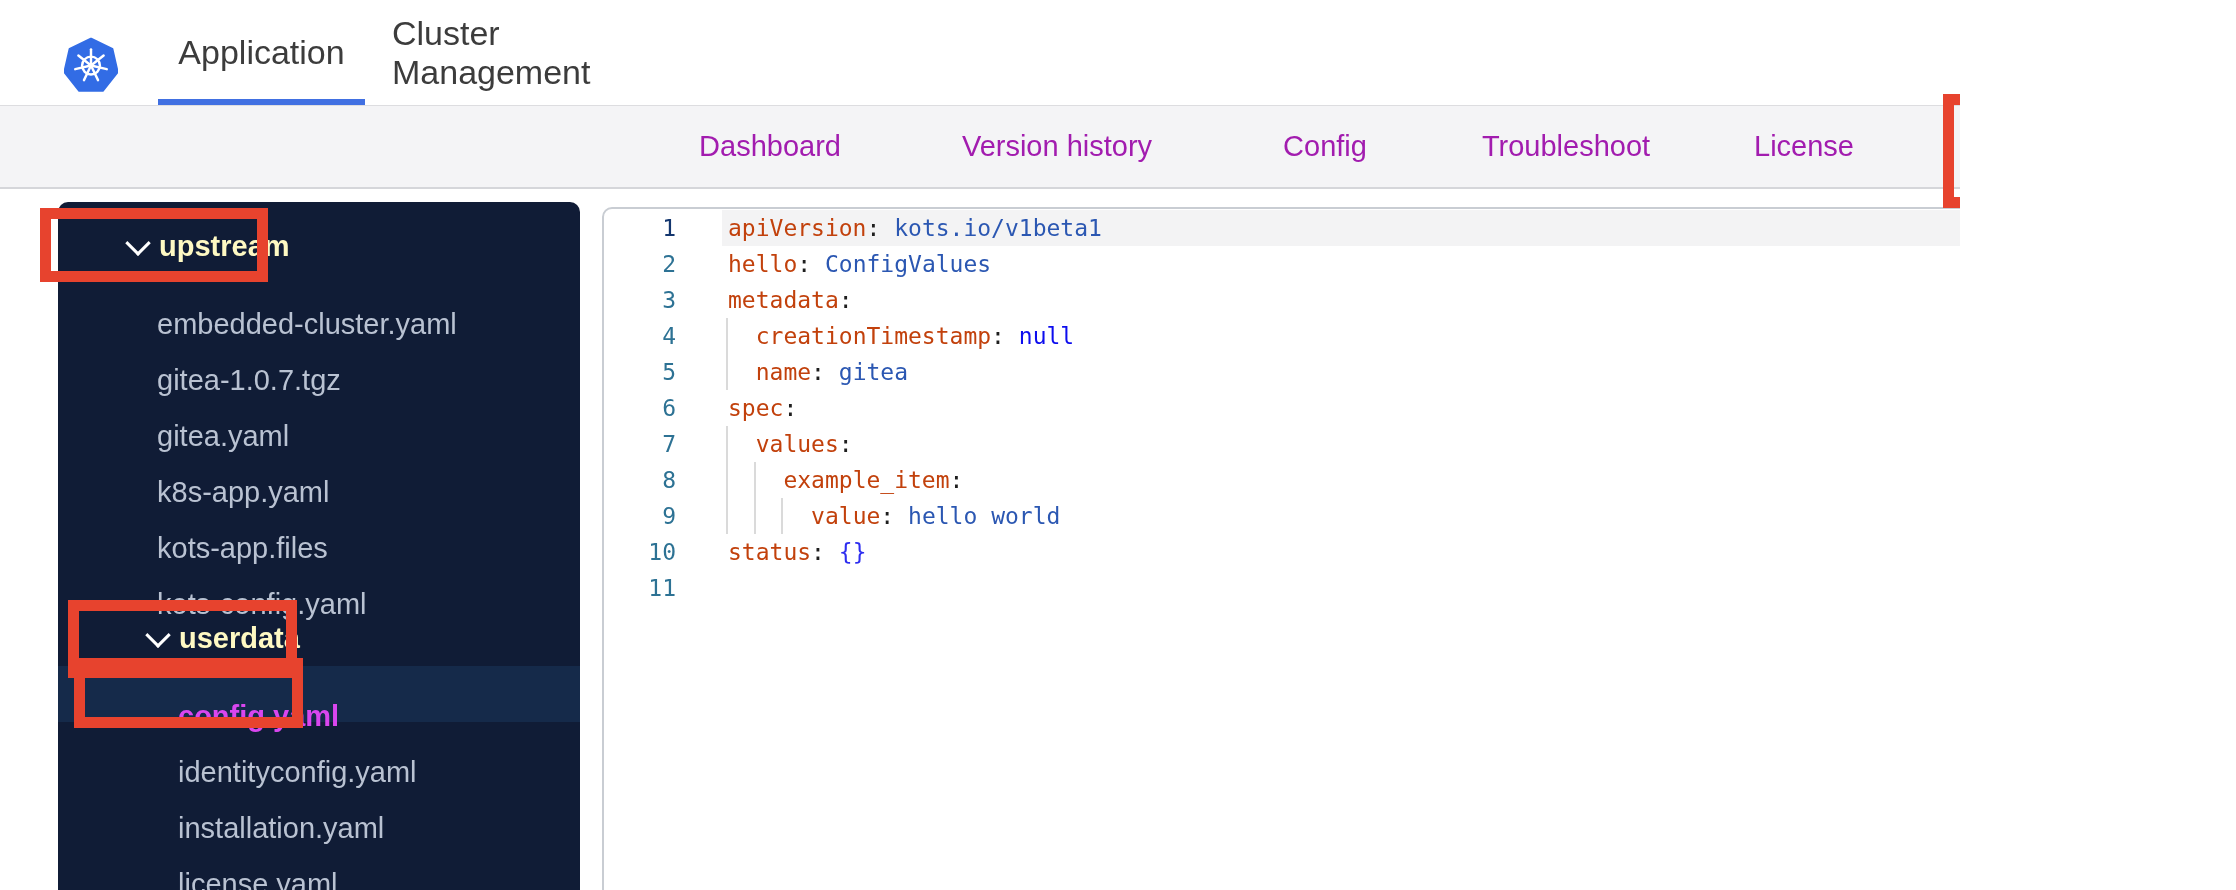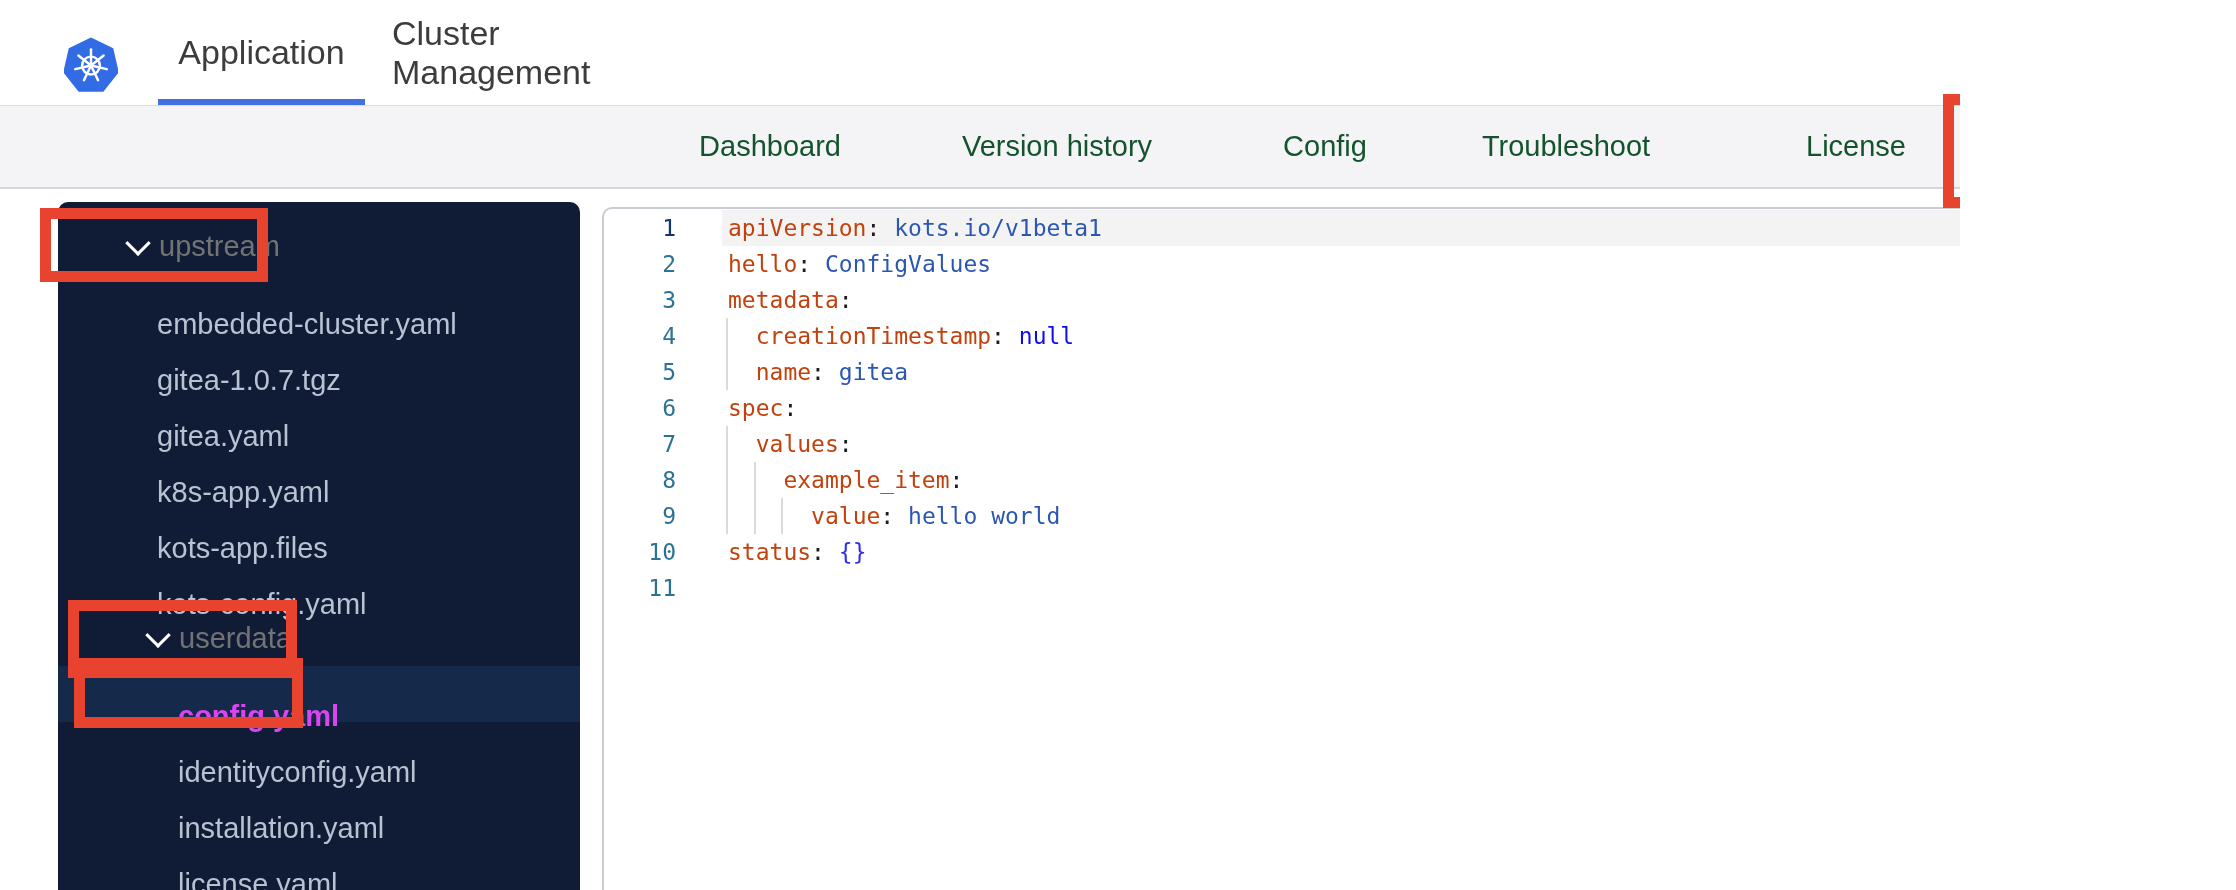--- a/index.html
+++ b/index.html
@@ -14,37 +14,37 @@
           color:#3c3c3c;font-size:34px;cursor:pointer;}
   .toptab .top-underline{position:absolute;bottom:0;left:0;right:0;height:6px;background:#4170e2;display:none;}
   .toptab.active .top-underline{display:block;}
   #tab-application{left:158px;width:207px;}
   #tab-cluster{left:392px;width:273px;}
 
   
   .subnav{position:absolute;top:105px;left:0;right:0;height:81px;background:#f4f4f6;
           border-top:1px solid #dddde0;border-bottom:2px solid #d5d6da;box-sizing:content-box;}
   .subtab{position:absolute;top:0;height:81px;display:flex;align-items:center;justify-content:center;
-          transform:translateX(-50%);color:#14532d;font-size:29px;cursor:pointer;white-space:nowrap;}
+          transform:translateX(-50%);color:#a21caf;font-size:29px;cursor:pointer;white-space:nowrap;}
   .subtab.active{color:#68686a;}
   .subtab .sub-underline{position:absolute;bottom:2px;left:-22px;right:-22px;height:6px;background:#4170e2;display:none;}
   .subtab.active .sub-underline{display:block;}
   #st-dashboard{left:770px;} #st-version{left:1057px;} #st-config{left:1325px;}
-  #st-trouble{left:1566px;} #st-license{left:1856px;} #st-viewfiles{left:2048px;text-align:right;}
+  #st-trouble{left:1566px;} #st-license{left:1804px;} #st-viewfiles{left:2048px;text-align:right;}
 
   
   .sidebar{position:absolute;left:58px;top:202px;width:522px;height:688px;background:#101c36;
            border-radius:10px 10px 0 0;padding-top:16px;box-sizing:border-box;font-size:29px;}
   .trow{display:flex;align-items:center;height:56px;cursor:pointer;}
   .trow.folder.lvl0{padding-left:71px;}
   .trow.file.lvl1{padding-left:99px;}
   .trow.folder.lvl1{padding-left:91px;}
   .trow.file.lvl2{padding-left:120px;}
   .trow .tlabel{white-space:nowrap;}
-  .trow.folder .tlabel{color:#737373;font-weight:400;}
+  .trow.folder .tlabel{color:#fef9c3;font-weight:700;}
   .trow.file .tlabel{color:#b9c2d2;font-weight:400;margin-top:45px;}
   .trow.sel{background:#152a4a;}
   .trow.sel .tlabel{color:#d946ef;font-weight:700;}
   .chev{width:15px;height:15px;border-left:3.5px solid #fff;border-bottom:3.5px solid #fff;
         transform:rotate(-45deg) translate(2px,-2px);margin-right:12px;flex:none;}
 
   
   .editor{position:absolute;left:602px;top:207px;width:1648px;height:697px;background:#fff;
           border:2px solid #c9cdd3;border-radius:10px;box-sizing:border-box;padding-top:1px;}
   .cl{display:flex;height:36px;line-height:36px;font-family:"DejaVu Sans Mono", monospace;font-size:23px;}

